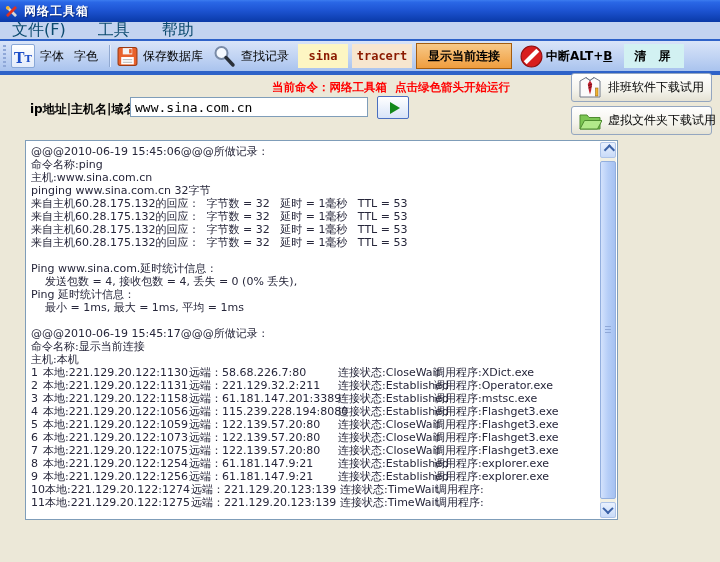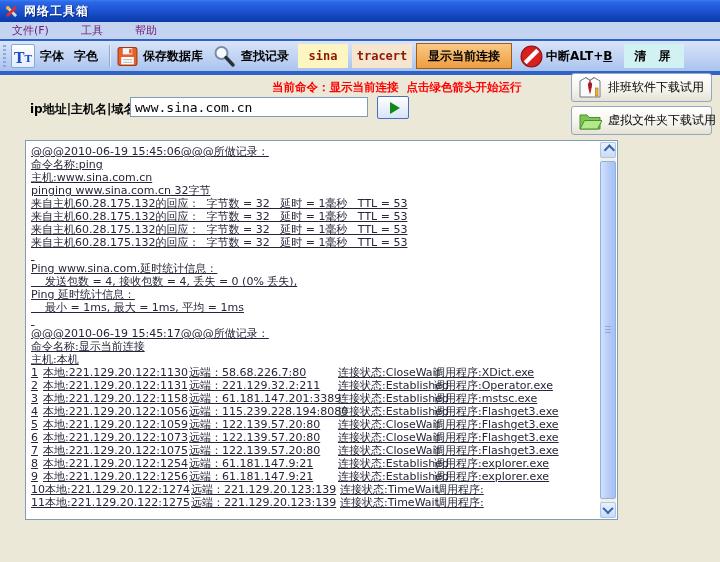--- a/index.html
+++ b/index.html
@@ -8,37 +8,37 @@
 
   
   .titlebar{position:absolute;left:0;top:0;width:720px;height:22px;
     background:linear-gradient(180deg,#3C7CF0 0%,#2A67E6 10%,#1E55D4 45%,#0F41B4 85%,#0C3AA6 100%);
     display:flex;align-items:center;padding-left:4px;box-sizing:border-box;}
   .titlebar .app-title{color:#fff;font-weight:bold;font-size:12px;margin-left:5px;
     text-shadow:1px 1px 1px #0A2A7A;letter-spacing:1px;}
 
   
   .menubar{position:absolute;left:0;top:22px;width:720px;height:17px;background:#C4D4F0;
-    display:flex;align-items:center;font-size:11px;color:#701a75;}
+    display:flex;align-items:center;font-size:16px;color:#0c4a6e;}
   .menu-item{padding:0 10px;margin-right:12px;cursor:default;}
   .menu-item:first-child{margin-left:2px;}
 
   
   .toolbar{position:absolute;left:0;top:39px;width:720px;height:30px;
     border-top:2px solid #2E62C8;border-bottom:4px solid #2E62C8;
     background:linear-gradient(180deg,#D9E4F8 0%,#C0D3F3 55%,#A9C3EE 100%);
     display:flex;align-items:center;box-sizing:content-box;font-size:12px;}
   .grip{width:3px;height:22px;margin:0 5px 0 3px;
     background:repeating-linear-gradient(180deg,#8FA8D8 0 2px,transparent 2px 4px);}
   .tt-btn{width:22px;height:22px;background:linear-gradient(180deg,#FFFFFF,#E4ECFA);
     border:1px solid #89A8D8;border-radius:2px;display:flex;align-items:flex-end;
     justify-content:center;cursor:pointer;}
   .tt-big{font-family:"DejaVu Serif",serif;font-weight:bold;color:#1D4EC8;font-size:14px;line-height:18px;}
   .tt-small{font-family:"DejaVu Serif",serif;font-weight:bold;color:#1D4EC8;font-size:10px;line-height:16px;}
-  .tb-label{font-weight:bold;color:#000;margin:0 5px;cursor:pointer;white-space:nowrap;}
+  .tb-label{font-weight:normal;color:#000;margin:0 5px;cursor:pointer;white-space:nowrap;}
   .tb-sep{width:1px;height:22px;background:#90A8D0;border-right:1px solid #E8F0FC;margin:0 6px;}
   .tb-group{display:flex;align-items:center;cursor:pointer;}
   .tb-btn{height:24px;display:flex;align-items:center;justify-content:center;
     font-family:"DejaVu Sans Mono",monospace;font-weight:bold;color:#8B1A00;
     padding:0 8px;margin-left:4px;cursor:pointer;white-space:nowrap;}
   .btn-ping{background:#FDF6C3;width:34px;}
   .btn-tracert{background:#F7E6CF;width:44px;}
   .btn-showconn{font-family:"DejaVu Sans",sans-serif;color:#000;width:78px;
     background:linear-gradient(180deg,#F8C988,#EF9D3E);border:1px solid #A35C0F;}
   .btn-interrupt{display:flex;align-items:center;margin-left:8px;cursor:pointer;
@@ -69,21 +69,21 @@
     font-size:12px;color:#000;cursor:pointer;box-sizing:border-box;text-align:center;}
   .promo-1{top:73px;}
   .promo-2{top:106px;}
   .promo .p-icon{margin:0 6px 0 6px;display:flex;}
   .promo .p-label{white-space:nowrap;}
 
   
   .console{position:absolute;left:25px;top:140px;width:593px;height:380px;
     background:#fff;border:1px solid #7F9DB9;box-sizing:border-box;overflow:hidden;}
   .console-text{position:absolute;left:0;top:0;right:17px;bottom:0;
-    padding:4px 0 8px 5px;font-size:11px;line-height:13px;color:#26263A;overflow:hidden;text-decoration:underline;}
+    padding:4px 0 8px 5px;font-size:11px;line-height:13px;color:#26263A;overflow:hidden;}
   .cline{white-space:pre;height:13px;}
   .crow{display:flex;white-space:pre;height:13px;}
   .c-no{min-width:12px;flex-shrink:0;}
   .c-local{width:146px;flex-shrink:0;}
   .c-remote{width:149px;flex-shrink:0;}
   .c-state{width:96px;flex-shrink:0;}
 
   
   .sb{position:absolute;top:1px;right:1px;bottom:1px;width:16px;background:#F2F0E3;}
   .sb-btn{position:absolute;left:0;width:16px;height:16px;
@@ -161,21 +161,21 @@
         <circle cx="11" cy="11" r="10" fill="#D81E1E" stroke="#8E0E0E" stroke-width="1"></circle>
         <rect x="2.5" y="9" width="17" height="4" fill="#FFFFFF" transform="rotate(-45 11 11)"></rect>
       </svg>
       <span>中断ALT+</span>
         <span class="key">B</span>
     </div>
 
     <div class="tb-btn btn-clear">清 屏</div>
   </div>
 
-  <div class="hint">当前命令：显示当前连接  点击绿色箭头开始运行</div>
+  <div class="hint">当前命令：网络工具箱  点击绿色箭头开始运行</div>
 
   <span class="query-label">ip地址|主机名|域名：</span>
   <input class="query-input" type="text" value="www.sina.com.cn" style="">
   <div class="play-btn">
     <div class="play-tri"></div>
   </div>
 
   <div class="promo promo-1">
     <span class="p-icon">
       <svg width="24" height="23" viewBox="0 0 24 23">

